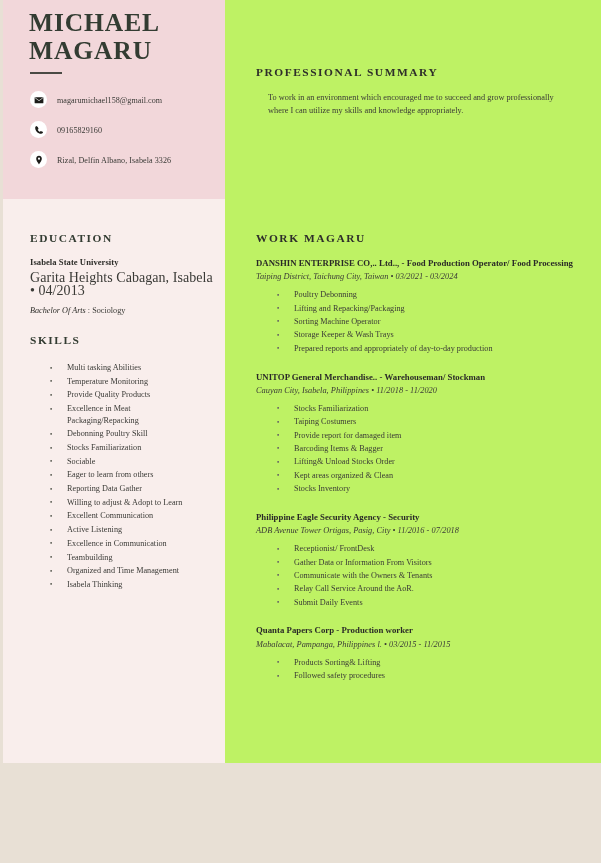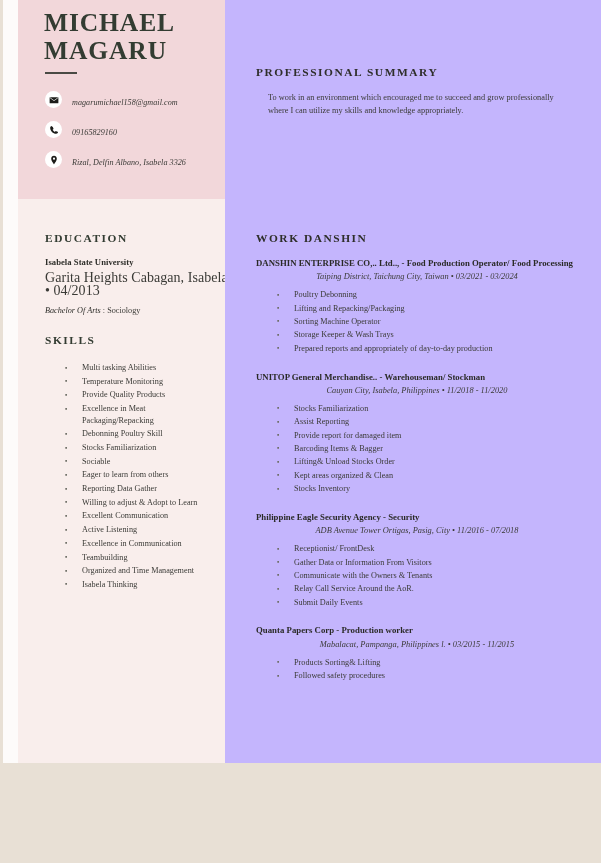--- a/index.html
+++ b/index.html
@@ -20,21 +20,21 @@
     top: 0;
     width: 598px;
     height: 763px;
     background: #FDFBFA;
     overflow: hidden;
   }
 
   
   .sidebar {
     position: absolute;
-    left: 15px;
+    left: 0;
     top: 0;
     width: 268px;
     height: 763px;
     background: #F9EEEC;
   }
 
   .header-block {
     position: absolute;
     left: 0;
     top: 0;
@@ -67,23 +67,22 @@
   }
 
   .contact-list {
     position: absolute;
     left: 27px;
     top: 91px;
     width: 190px;
   }
   .contact-row {
     display: flex;
-    align-items: flex-end;
+    align-items: center;
     margin-bottom: 13px;
-    font-style: italic;
   }
   .contact-icon {
     flex: 0 0 auto;
     width: 17px;
     height: 17px;
     border-radius: 50%;
     background: #FFFFFF;
     display: flex;
     align-items: center;
     justify-content: center;
@@ -162,21 +161,21 @@
     color: #6B6B63;
   }
 
   
   .main {
     position: absolute;
     left: 222px;
     top: 0;
     width: 376px;
     height: 788px;
-    background: #c4b5fd;
+    background: #bef264;
   }
 
   .main-section {
     position: absolute;
     left: 31px;
     width: 322px;
   }
   .main-title {
     color: #2E2E2A;
     font-weight: bold;
@@ -199,21 +198,20 @@
     color: #2A2A27;
     letter-spacing: 0.02px;
   }
   .job-meta {
     font-style: italic;
     font-size: 8.35px;
     line-height: 13px;
     color: #3A3A36;
     margin-top: 1px;
     letter-spacing: 0.02px;
-    text-align: center;
   }
   .job ul.bullets {
     margin-top: 6px;
   }
   .job ul.bullets li {
     padding-left: 22px;
     margin-bottom: 1.6px;
     line-height: 11.8px;
     font-size: 8.2px;
   }
@@ -303,39 +301,39 @@
   </div>
 
   <div class="main">
 
     <div class="main-section" style="top:66px;">
       <h2 class="main-title">PROFESSIONAL SUMMARY</h2>
       <p class="summary-text" style="margin:12px;">To work in an environment which encouraged me to succeed and grow professionally where I can utilize my skills and knowledge appropriately.</p>
     </div>
 
     <div class="main-section" style="top:232px;">
-      <h2 class="main-title">WORK DANSHIN</h2>
+      <h2 class="main-title">WORK MAGARU</h2>
       <div id="jobs-list">
           <div class="job">
             <div class="job-title">DANSHIN ENTERPRISE CO,.. Ltd.., - Food Production Operator/ Food Processing</div>
             <div class="job-meta">Taiping District, Taichung City, Taiwan • 03/2021 - 03/2024</div>
             <ul class="bullets">
               <li>Poultry Debonning</li>
               <li>Lifting and Repacking/Packaging</li>
               <li>Sorting Machine Operator</li>
               <li>Storage Keeper &amp; Wash Trays</li>
               <li>Prepared reports and appropriately of day-to-day production</li>
             </ul>
           </div>
           <div class="job">
             <div class="job-title">UNITOP General Merchandise.. - Warehouseman/ Stockman</div>
             <div class="job-meta">Cauyan City, Isabela, Philippines • 11/2018 - 11/2020</div>
             <ul class="bullets">
               <li>Stocks Familiarization</li>
-              <li>Assist Reporting</li>
+              <li>Taiping Costumers</li>
               <li>Provide report for damaged item</li>
               <li>Barcoding Items &amp; Bagger</li>
               <li>Lifting&amp; Unload Stocks Order</li>
               <li>Kept areas organized &amp; Clean</li>
               <li>Stocks Inventory</li>
             </ul>
           </div>
           <div class="job">
             <div class="job-title">Philippine Eagle Security Agency - Security</div>
             <div class="job-meta">ADB Avenue Tower Ortigas, Pasig, City • 11/2016 - 07/2018</div>

